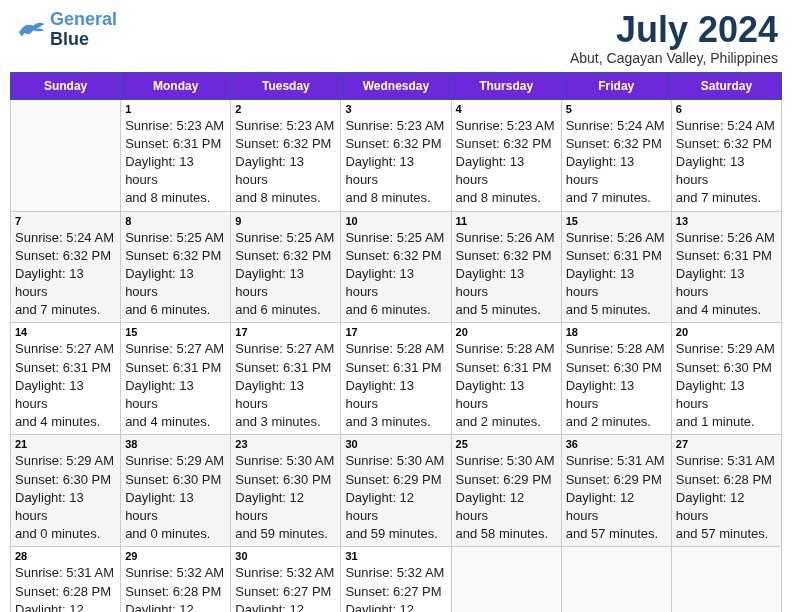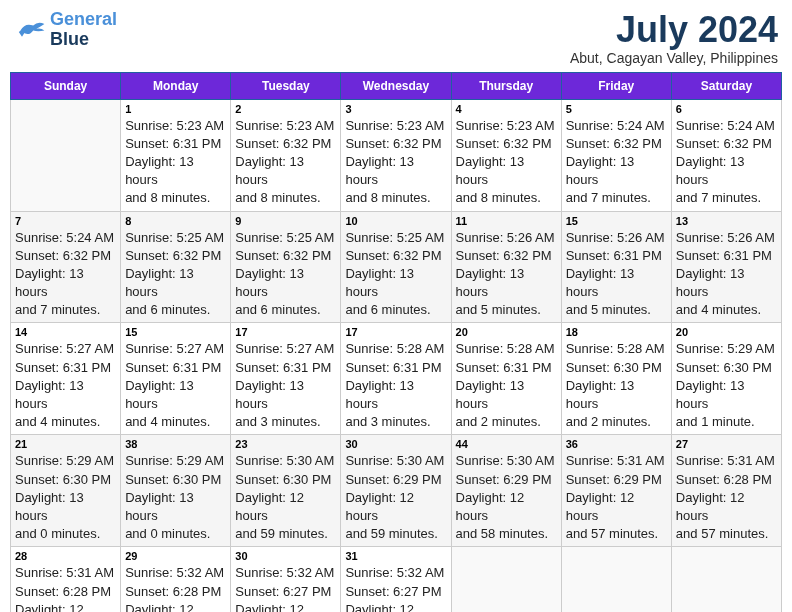--- a/index.html
+++ b/index.html
@@ -295,21 +295,21 @@
 and 59 minutes.</div>
         </td>
         <td>
           <span class="day-num">30</span>
           <div class="cell-info" style="white-space: pre-line;">Sunrise: 5:30 AM
 Sunset: 6:29 PM
 Daylight: 12 hours
 and 59 minutes.</div>
         </td>
         <td>
-          <span class="day-num">44</span>
+          <span class="day-num">25</span>
           <div class="cell-info" style="white-space: pre-line;">Sunrise: 5:30 AM
 Sunset: 6:29 PM
 Daylight: 12 hours
 and 58 minutes.</div>
         </td>
         <td>
           <span class="day-num">36</span>
           <div class="cell-info" style="white-space: pre-line;">Sunrise: 5:31 AM
 Sunset: 6:29 PM
 Daylight: 12 hours

